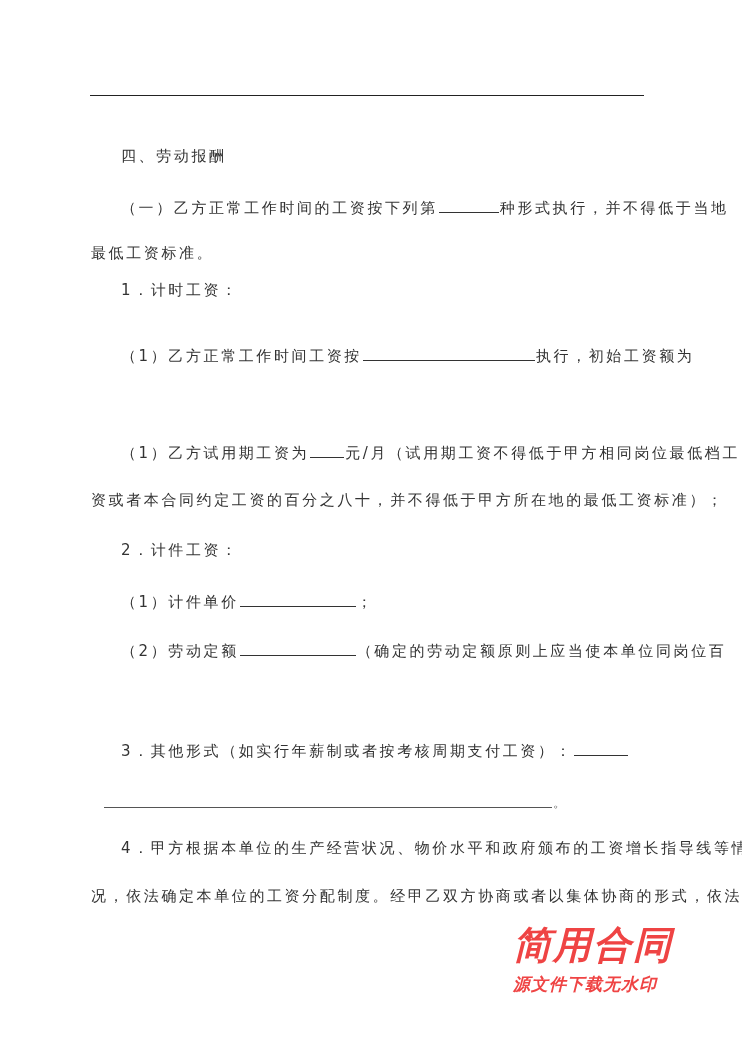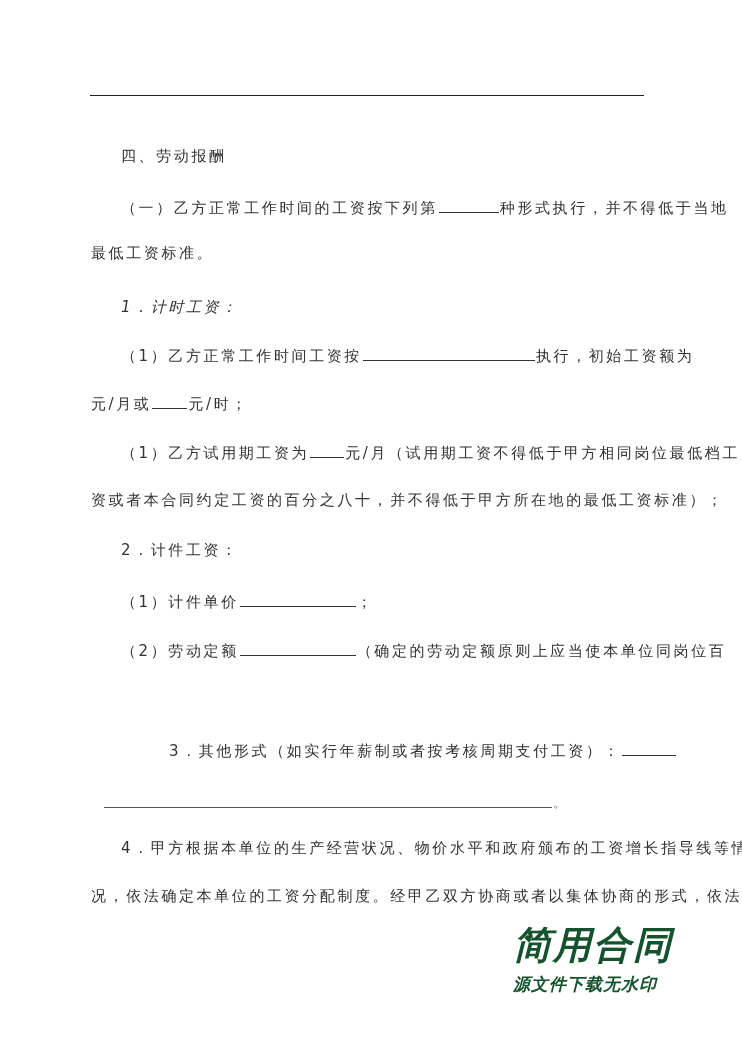--- a/index.html
+++ b/index.html
@@ -57,21 +57,21 @@
     position: absolute;
     left: 553px;
     top: 794px;
     font-size: 13px;
     color: #555555;
   }
   .watermark {
     position: absolute;
     font-style: italic;
     font-weight: bold;
-    color: #14532d;
+    color: #ef4444;
     white-space: nowrap;
     font-family: "DejaVu Sans", sans-serif;
   }
   .wm-main {
     left: 513px;
     top: 920px;
     font-size: 38px;
     letter-spacing: 2px;
   }
   .wm-sub {
@@ -92,29 +92,26 @@
     <span>四、劳动报酬</span>
   </div>
 
   <div class="line" style="left:121px; top:196px;">
     <span>（一）乙方正常工作时间的工资按下列第</span><span class="blank" style="width:60px;"></span><span>种形式执行，并不得低于当地</span>
   </div>
   <div class="line" style="left:91px; top:243px;">
     <span>最低工资标准。</span>
   </div>
 
-  <div class="line" style="left:121px; top:297px;font-style:italic;">
+  <div class="line" style="left:121px; top:280px;">
     <span>1．计时工资：</span>
   </div>
 
   <div class="line" style="left:121px; top:344px;">
     <span>（1）乙方正常工作时间工资按</span><span class="blank" style="width:172px;"></span><span>执行，初始工资额为</span>
-  </div>
-  <div class="line" style="left:91px; top:392px;">
-    <span>元/月或</span><span class="blank" style="width:35px;"></span><span>元/时；</span>
   </div>
 
   <div class="line" style="left:121px; top:441px;">
     <span>（1）乙方试用期工资为</span><span class="blank" style="width:34px;"></span><span>元/月（试用期工资不得低于甲方相同岗位最低档工</span>
   </div>
   <div class="line" style="left:91px; top:490px;">
     <span>资或者本合同约定工资的百分之八十，并不得低于甲方所在地的最低工资标准）；</span>
   </div>
 
   <div class="line" style="left:121px; top:540px;">
@@ -122,21 +119,21 @@
   </div>
 
   <div class="line" style="left:121px; top:590px;">
     <span>（1）计件单价</span><span class="blank" style="width:116px;"></span><span>；</span>
   </div>
 
   <div class="line" style="left:121px; top:639px;">
     <span>（2）劳动定额</span><span class="blank" style="width:116px;"></span><span>（确定的劳动定额原则上应当使本单位同岗位百</span>
   </div>
 
-  <div class="line" style="left:121px; top:739px;margin-left:48px;">
+  <div class="line" style="left:121px; top:739px;">
     <span>3．其他形式（如实行年薪制或者按考核周期支付工资）：</span><span class="blank" style="width:54px;"></span>
   </div>
   <div class="standalone-rule"></div>
   <span class="period-mark">。</span>
 
   <div class="line" style="left:121px; top:838px;">
     <span>4．甲方根据本单位的生产经营状况、物价水平和政府颁布的工资增长指导线等情</span>
   </div>
   <div class="line" style="left:91px; top:886px;">
     <span>况，依法确定本单位的工资分配制度。经甲乙双方协商或者以集体协商的形式，依法</span>

